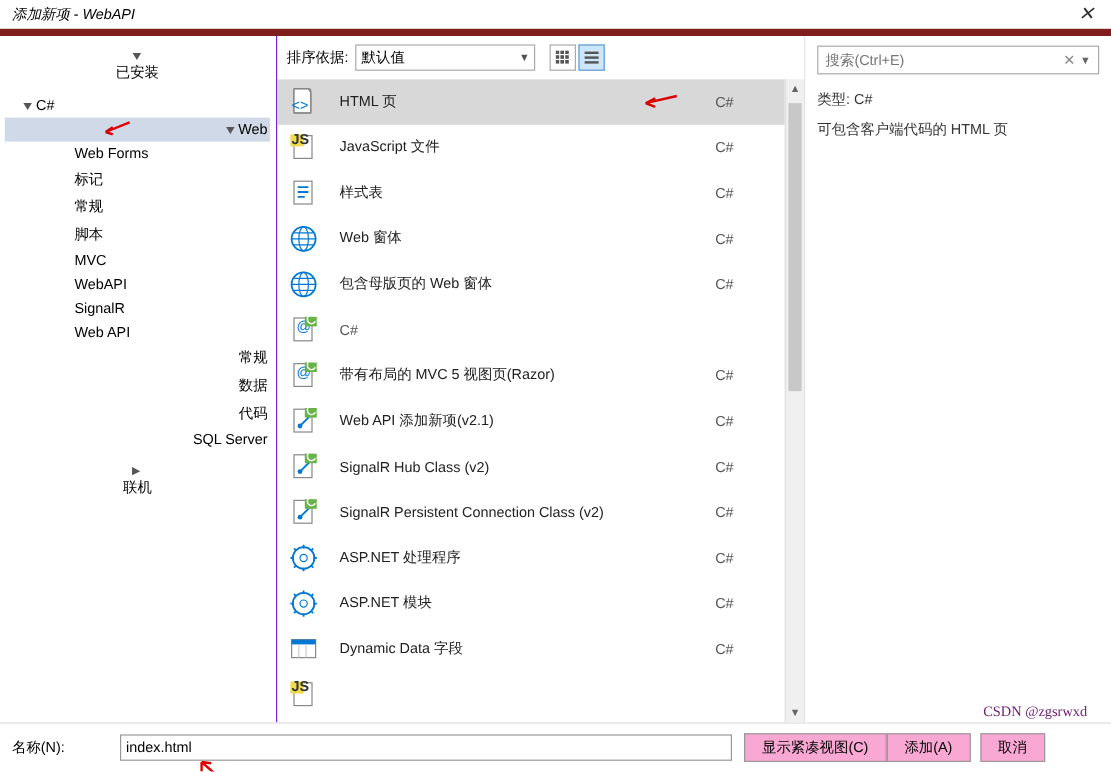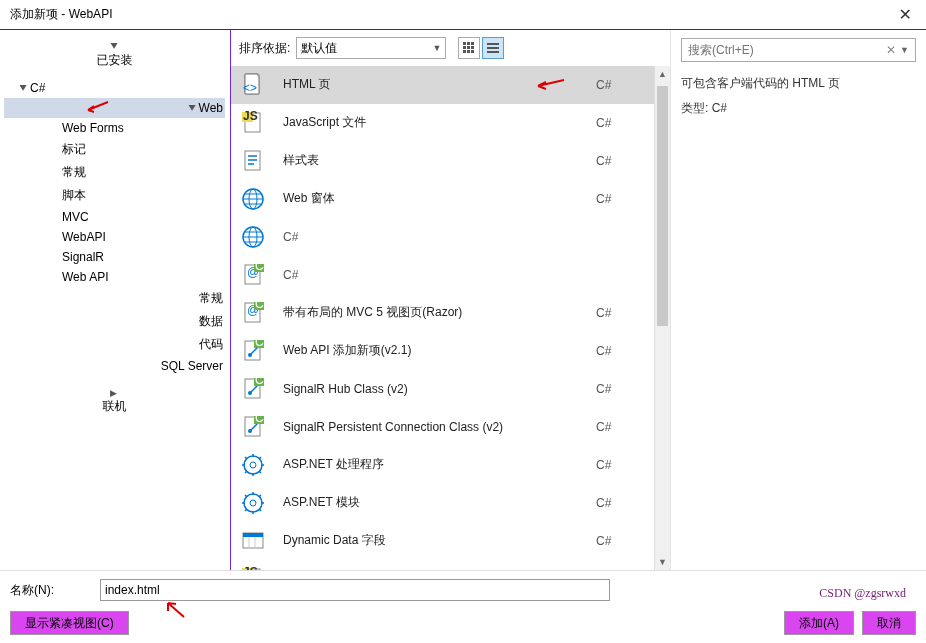--- a/index.html
+++ b/index.html
@@ -1,17 +1,17 @@
 <!DOCTYPE html>
 <html><head>
 <meta charset="utf-8">
 <style>
 * { box-sizing: border-box; margin: 0; padding: 0; font-family: "Microsoft YaHei", "Segoe UI", sans-serif; font-size: 12px; }
 body { background: #fff; width: 926px; height: 643px; overflow: hidden; display: flex; flex-direction: column; position: relative; }
-.titlebar { display: flex; align-items: center; justify-content: space-between; padding: 6px 10px; border-bottom: 1px solid #7f1d1d; height: 30px; }
+.titlebar { display: flex; align-items: center; justify-content: space-between; padding: 6px 10px; border-bottom: 6px solid #7f1d1d; height: 30px; font-style: italic; }
 .close-x { font-size: 16px; cursor: pointer; padding: 0 4px; color: #333; }
 .main { flex: 1; display: flex; overflow: hidden; }
 .sidebar { width: 230px; padding: 8px 4px; overflow: auto; border-right: 1px solid transparent; }
 .tree-item { display: flex; align-items: center; padding: 3px 2px; cursor: pointer; white-space: nowrap; }
 .tri { display: inline-block; width: 10px; text-align: center; color: #555; font-size: 10px; margin-right: 2px; }
 .tri.down::before { content: "▲"; display: inline-block; transform: rotate(180deg) scaleX(1.2); }
 .tri.right::before { content: "▶"; font-size: 9px; }
 .indent-0 { padding-left: 2px; flex-direction: column; }
 .indent-1 { padding-left: 14px; }
 .indent-2 { padding-left: 30px; justify-content: flex-end; }
@@ -27,26 +27,26 @@
 .item-list { flex: 1; overflow-y: auto; overflow-x: hidden; }
 .list-row { display: flex; align-items: center; height: 38px; padding: 0 8px; cursor: pointer; border-bottom: 1px solid transparent; }
 .list-row.selected { background: #d8d8d8; }
 .row-icon { width: 28px; height: 28px; margin-right: 16px; display: flex; align-items: center; justify-content: center; flex-shrink: 0; }
 .row-label { flex: 1; color: #222; }
 .row-lang { width: 50px; text-align: left; color: #555; }
 .right-pane { width: 255px; padding: 8px 10px; overflow: auto; }
 .search-box { width: 100%; height: 24px; border: 1px solid #aaa; padding: 0 6px; display: flex; align-items: center; color: #888; margin-bottom: 12px; }
 .search-box input { border: none; outline: none; flex: 1; color: #333; }
 .detail-line { margin-bottom: 6px; color: #333; line-height: 1.6; }
-.footer { border-top: 1px solid #ddd; padding: 8px 10px; display: flex; flex-direction: column; gap: 10px; }
+.footer { border-top: 1px solid #ddd; padding: 8px 10px; display: flex; flex-direction: row; gap: 10px; }
 .name-row { display: flex; align-items: center; gap: 8px; }
 .name-label { width: 82px; }
 .name-input { flex: none; width: 510px; height: 22px; border: 1px solid #999; padding: 1px 4px; }
 .footer-btns { display: flex; justify-content: space-between; align-items: center; }
-.btn { height: 24px; padding: 0 14px; border: 1px solid #999; background: #d946ef; cursor: pointer; display: flex; align-items: center; }
+.btn { height: 24px; padding: 0 14px; border: 1px solid #999; background: #f9a8d4; cursor: pointer; display: flex; align-items: center; }
 .btn-group { display: flex; gap: 8px; }
 .watermark { position: absolute; right: 20px; bottom: 42px; color: #701a75; font-size: 12px; pointer-events: none; font-family: Liberation Serif, serif; }
 .red-arrow-abs { position: absolute; pointer-events: none; }
 .scrollbar-fake { width: 16px; background: #f0f0f0; border-left: 1px solid #ddd; position: relative; }
 .scrollbar-thumb { position: absolute; left: 2px; right: 2px; top: 20px; height: 240px; background: #c8c8c8; }
 .scrollbar-arrow { position: absolute; left: 0; right: 0; height: 16px; display: flex; align-items: center; justify-content: center; font-size: 9px; color: #666; }
 .sa-top { top: 0; }
 .sa-bot { bottom: 0; }
 .list-wrap { display: flex; flex: 1; min-height: 0; }
 svg { display: block; }
@@ -205,20 +205,21 @@
           <div class="list-row">
             <span class="row-icon">
               <svg width="26" height="26">
                 <circle cx="13" cy="13" r="10" fill="none" stroke="#0078d4" stroke-width="1.5"></circle>
                 <ellipse cx="13" cy="13" rx="4" ry="10" fill="none" stroke="#0078d4"></ellipse>
                 <line x1="3" y1="13" x2="23" y2="13" stroke="#0078d4"></line>
                 <line x1="5" y1="8" x2="21" y2="8" stroke="#0078d4"></line>
                 <line x1="5" y1="18" x2="21" y2="18" stroke="#0078d4"></line>
               </svg>
             </span>
+            <span class="row-label">包含母版页的 Web 窗体</span>
             <span class="row-lang">C#</span>
           </div>
           <div class="list-row">
             <span class="row-icon">
               <svg width="26" height="26">
                 <rect x="5" y="3" width="15" height="19" fill="#fff" stroke="#888"></rect>
                 <text x="7" y="14" font-size="9" fill="#0078d4">@</text>
                 <rect x="14" y="2" width="10" height="8" fill="#68b44a"></rect>
                 <text x="15" y="8" font-size="6" fill="#fff">C#</text>
               </svg>
@@ -328,25 +329,25 @@
     </div>
   </div>
 
   <div class="right-pane">
     <div class="search-box">
       <input placeholder="搜索(Ctrl+E)" style="">
       <span style="color:#888">✕</span>
       <span style="width:4px"></span>
       <span style="font-size:9px;color:#666">▼</span>
     </div>
-    <div class="detail-line">可包含客户端代码的 HTML 页</div>
     <div class="detail-line">
       <span>类型:</span>
       <span>C#</span>
     </div>
+    <div class="detail-line">可包含客户端代码的 HTML 页</div>
   </div>
 </div>
 
 <div class="footer">
   <div class="name-row" style="position:relative">
     <span class="name-label"><span>名称(N):</span></span>
     <input class="name-input" value="index.html" style="">
     <svg class="red-arrow-abs" style="left:150px;top:20px" width="30" height="20">
         <path d="M24 18 L8 4 M8 4 L8 12 M8 4 L16 5" stroke="#d00" stroke-width="2" fill="none"></path>
       </svg>

